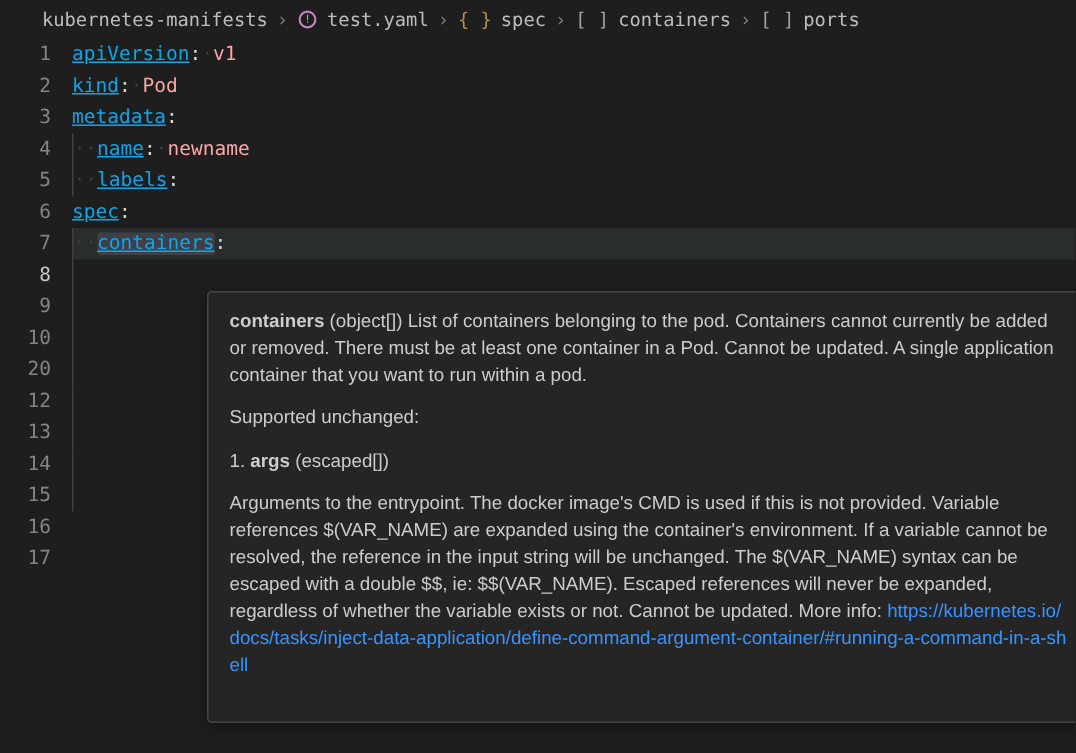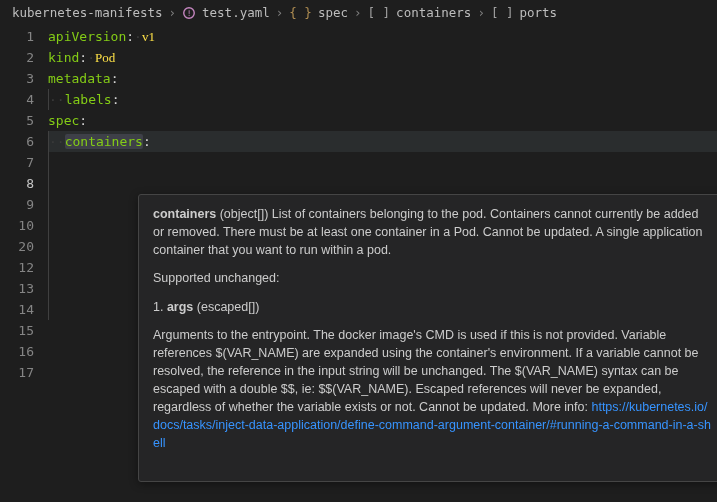--- a/index.html
+++ b/index.html
@@ -10,21 +10,21 @@
     color: #d4d4d4;
     width: 717px;
     height: 502px;
     overflow: hidden;
     position: relative;
   }
   .breadcrumbs {
     display: flex;
     align-items: center;
     gap: 6px;
-    padding: 5px 12px;
+    padding: 5px 28px;
     color: #a0a0a0;
     font-size: 12.5px;
     background: #1e1e1e;
     border-bottom: 1px solid #1e1e1e;
   }
   .breadcrumbs .sep { color: #808080; }
   .breadcrumbs .crumb { color: #bdbdbd; }
   .breadcrumbs .icon { display: inline-flex; align-items: center; }
   .editor {
     display: flex;
@@ -48,22 +48,22 @@
   }
   .line { height: 21px; white-space: pre; }
   .line.hl { background: #2a2d2e; }
   .indent-guide {
     border-left: 1px solid #404040;
     display: inline-block;
     width: 0;
     height: 21px;
     vertical-align: top;
   }
-  .tok-key { color: #84cc16; }
-  .tok-str { color: #fde047; font-family: Liberation Serif, serif; }
+  .tok-key { color: #0ea5e9; text-decoration: underline; }
+  .tok-str { color: #fca5a5; }
   .tok-punct { color: #d4d4d4; }
   .tok-ws { color: #3b3b3b; }
   .tok-curword { background: rgba(100,100,120,0.35); border-radius:2px; }
   .hover {
     position: absolute;
     left: 90px;
     top: 168px;
     width: 590px;
     background: #252526;
     border: 1px solid #454545;
@@ -123,20 +123,21 @@
     <div>13</div>
     <div>14</div>
     <div>15</div>
     <div>16</div>
     <div>17</div>
   </div>
   <div class="code">
     <div class="line"><span class="tok-key">apiVersion</span><span class="tok-punct">:</span><span class="tok-ws">·</span><span class="tok-str">v1</span></div>
     <div class="line"><span class="tok-key">kind</span><span class="tok-punct">:</span><span class="tok-ws">·</span><span class="tok-str">Pod</span></div>
     <div class="line"><span class="tok-key">metadata</span><span class="tok-punct">:</span></div>
+    <div class="line"><span class="indent-guide"></span><span class="tok-ws">··</span><span class="tok-key">name</span><span class="tok-punct">:</span><span class="tok-ws">·</span><span class="tok-str">newname</span></div>
     <div class="line"><span class="indent-guide"></span><span class="tok-ws">··</span><span class="tok-key">labels</span><span class="tok-punct">:</span></div>
     <div class="line"><span class="tok-key">spec</span><span class="tok-punct">:</span></div>
     <div class="line hl"><span class="indent-guide"></span><span class="tok-ws">··</span><span class="tok-key tok-curword">containers</span><span class="tok-punct">:</span></div>
     <div class="line"><span class="indent-guide"></span></div>
     <div class="line"><span class="indent-guide"></span></div>
     <div class="line"><span class="indent-guide"></span></div>
     <div class="line"><span class="indent-guide"></span></div>
     <div class="line"><span class="indent-guide"></span></div>
     <div class="line"><span class="indent-guide"></span></div>
     <div class="line"><span class="indent-guide"></span></div>

